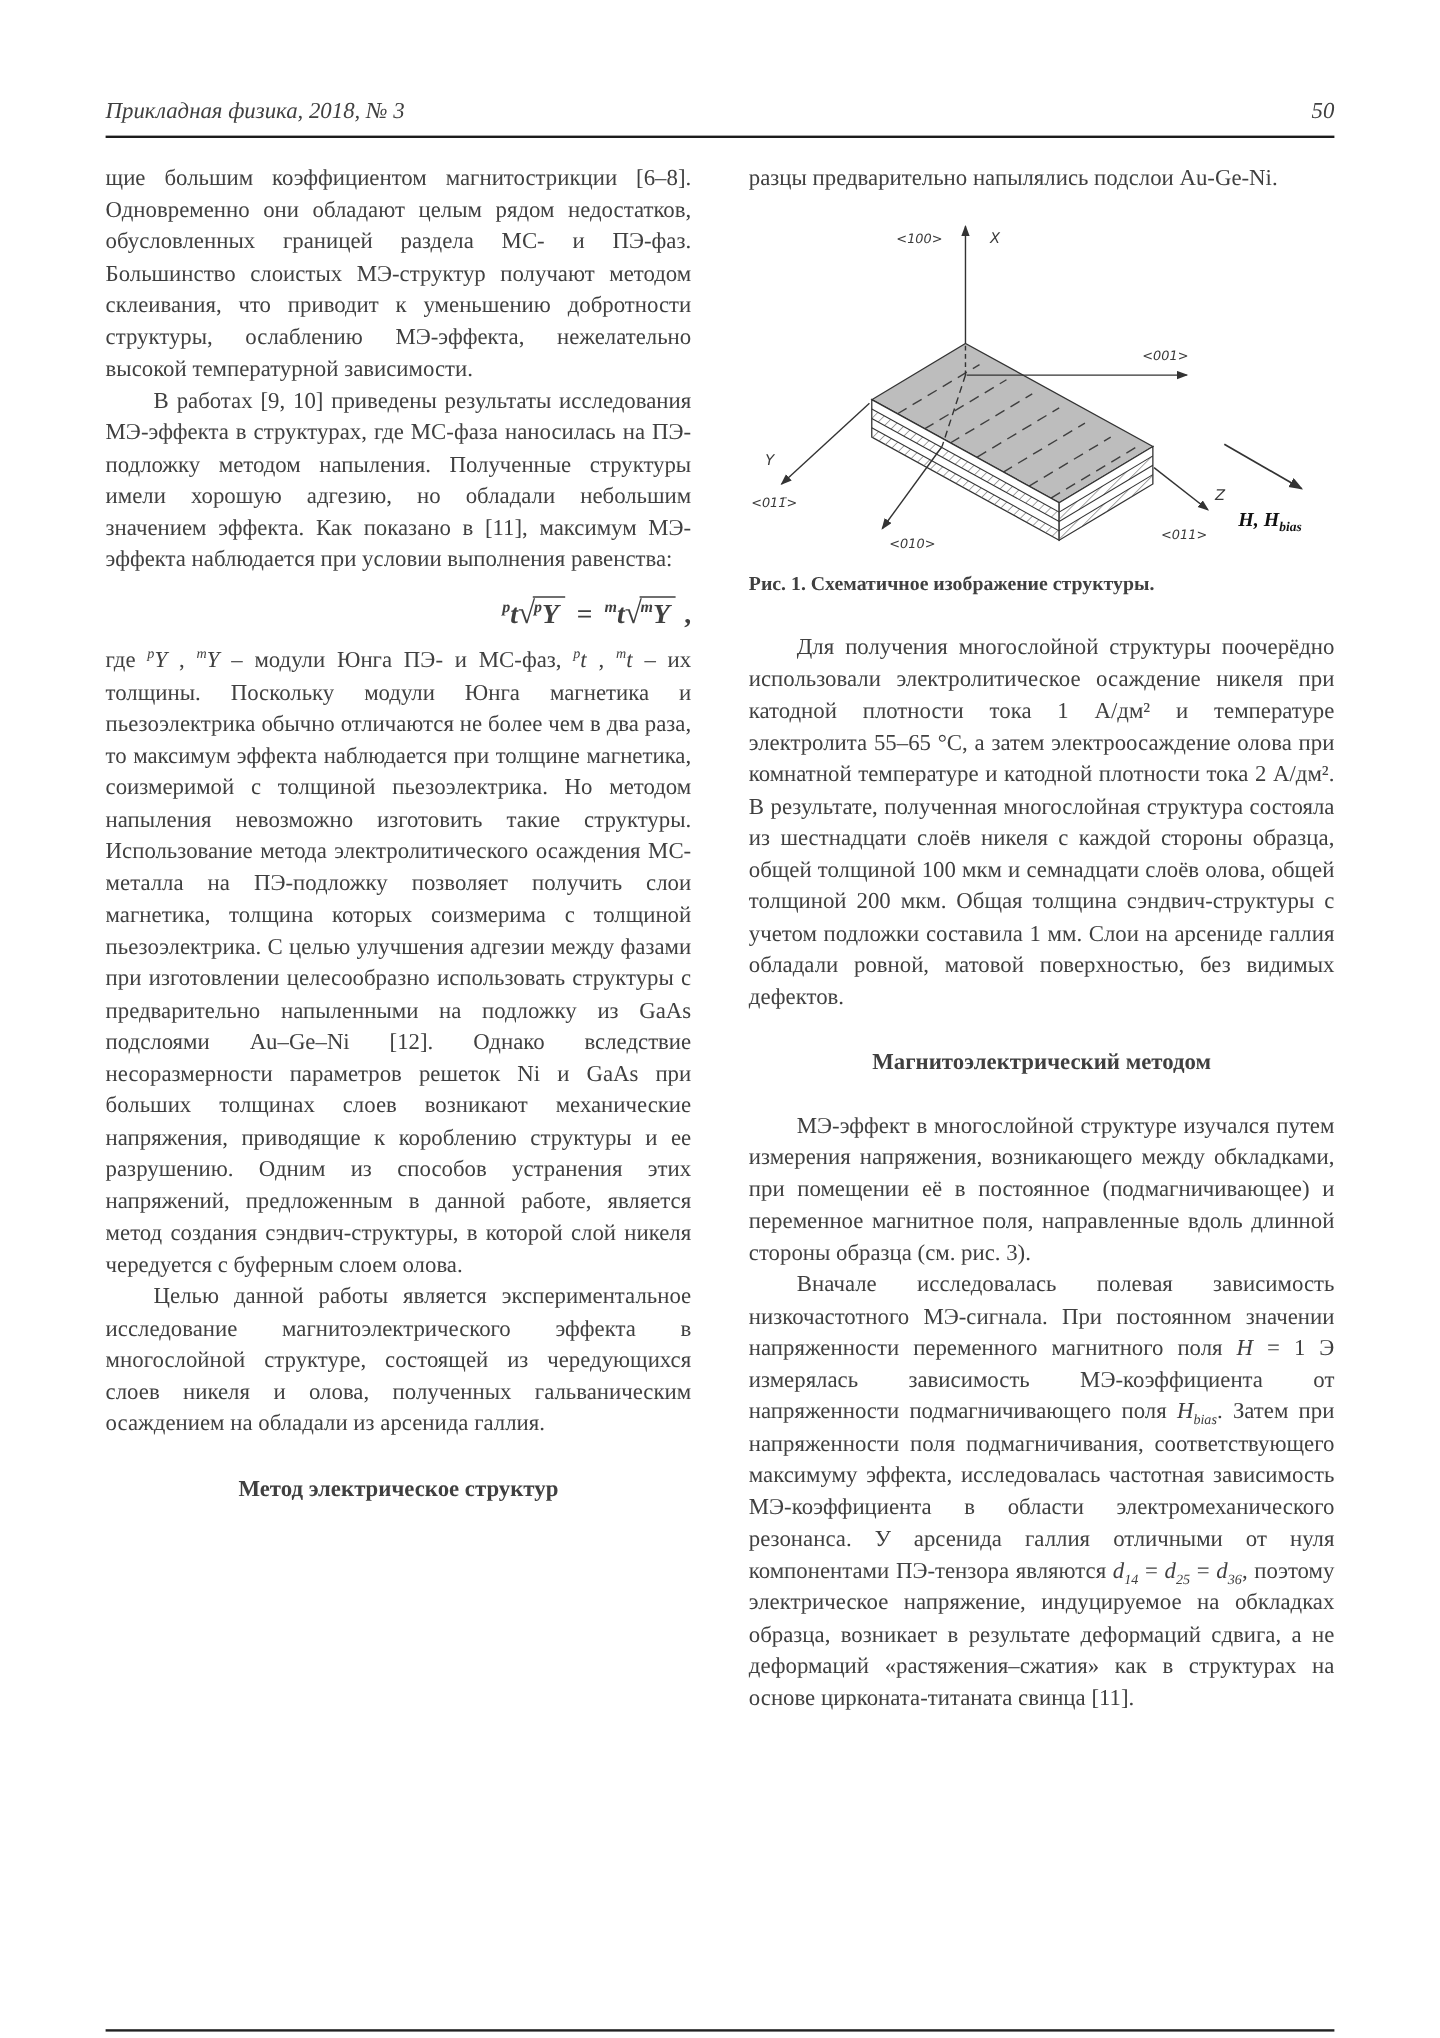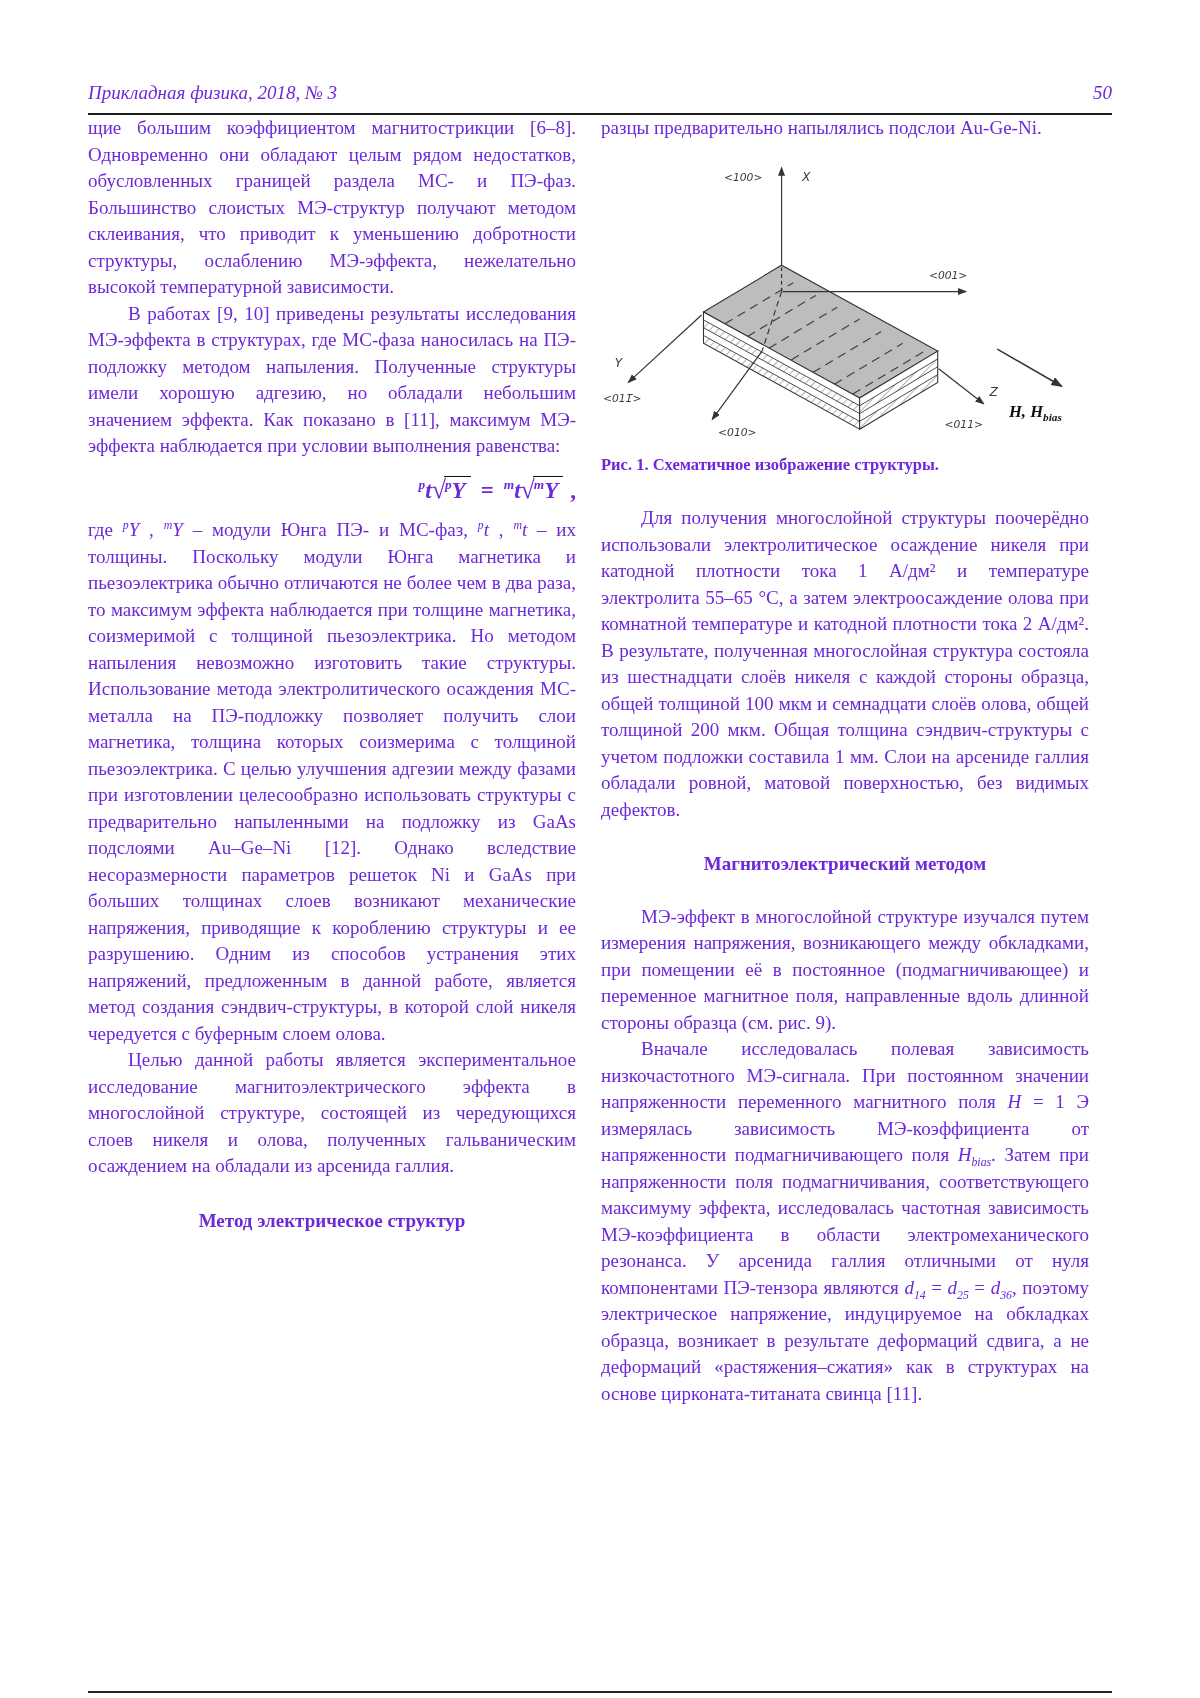--- a/index.html
+++ b/index.html
@@ -1,30 +1,30 @@
 <!DOCTYPE html>
 <html><head>
 <meta charset="utf-8">
 <style>
   html,body{margin:0;padding:0;background:#ffffff;}
   .page{
     position:relative;
     width:1200px;height:1698px;
     background:#ffffff;
     font-family:"Liberation Serif","DejaVu Serif",serif;
-    color:#6d28d9;
+    color:#404040;
     overflow:hidden;
   }
   .content{position:absolute;left:88px;right:88px;top:82px;}
   .pg-header{
     display:flex;justify-content:space-between;align-items:baseline;
     font-style:italic;font-size:19px;
   }
   .rule{border-bottom:2.2px solid #1c1c1c;margin-top:9px;}
-  .cols{display:flex;gap:25px;margin-top:0;}
+  .cols{display:flex;gap:48px;margin-top:21px;}
   .col{width:488px;font-size:19px;line-height:26.5px;text-align:justify;}
   .par{margin:0;}
   .indent{text-indent:40px;}
   .par sup{font-size:0.62em;font-style:italic;line-height:0;}
   .par sub{font-size:0.62em;font-style:italic;line-height:0;}
   .sec{
     text-align:center;font-weight:bold;font-size:19px;
     margin:28px 0 26px 0;text-indent:0;
   }
   .formula{
@@ -148,21 +148,21 @@
             <text class="axl" x="398" y="254">Z</text>
             <text class="crys" x="352" y="287">&lt;011&gt;</text>
             <text class="fld" x="418" y="276"><tspan>H, H</tspan><tspan dy="4" font-size="11.5">bias</tspan></text>
           </svg>
         </div>
 
         <p class="caption">Рис. 1. Схематичное изображение структуры.</p>
 
         <p class="par indent">Для получения многослойной структуры поочерёдно использовали электролитическое осаждение никеля при катодной плотности тока 1 А/дм² и температуре электролита 55–65 °С, а затем электроосаждение олова при комнатной температуре и катодной плотности тока 2 А/дм². В результате, полученная многослойная структура состояла из шестнадцати слоёв никеля с каждой стороны образца, общей толщиной 100 мкм и семнадцати слоёв олова, общей толщиной 200 мкм. Общая толщина сэндвич-структуры с учетом подложки составила 1 мм. Слои на арсениде галлия обладали ровной, матовой поверхностью, без видимых дефектов.</p>
         <h3 class="sec">Магнитоэлектрический методом</h3>
-        <p class="par indent">МЭ-эффект в многослойной структуре изучался путем измерения напряжения, возникающего между обкладками, при помещении её в постоянное (подмагничивающее) и переменное магнитное поля, направленные вдоль длинной стороны образца (см. рис. 9).</p>
+        <p class="par indent">МЭ-эффект в многослойной структуре изучался путем измерения напряжения, возникающего между обкладками, при помещении её в постоянное (подмагничивающее) и переменное магнитное поля, направленные вдоль длинной стороны образца (см. рис. 3).</p>
         <p class="par indent rich">Вначале исследовалась полевая зависимость низкочастотного МЭ-сигнала. При постоянном значении напряженности переменного магнитного поля <i>H</i> = 1 Э измерялась зависимость МЭ-коэффициента от напряженности подмагничивающего поля <i>H</i><sub>bias</sub>. Затем при напряженности поля подмагничивания, соответствующего максимуму эффекта, исследовалась частотная зависимость МЭ-коэффициента в области электромеханического резонанса. У арсенида галлия отличными от нуля компонентами ПЭ-тензора являются <i>d</i><sub>14</sub> = <i>d</i><sub>25</sub> = <i>d</i><sub>36</sub>, поэтому электрическое напряжение, индуцируемое на обкладках образца, возникает в результате деформаций сдвига, а не деформаций «растяжения–сжатия» как в структурах на основе цирконата-титаната свинца [11].</p>
       </div>
 
     </div>
   </div>
 
   <div class="bottom-rule"></div>
 </div>
 
 </body></html>

